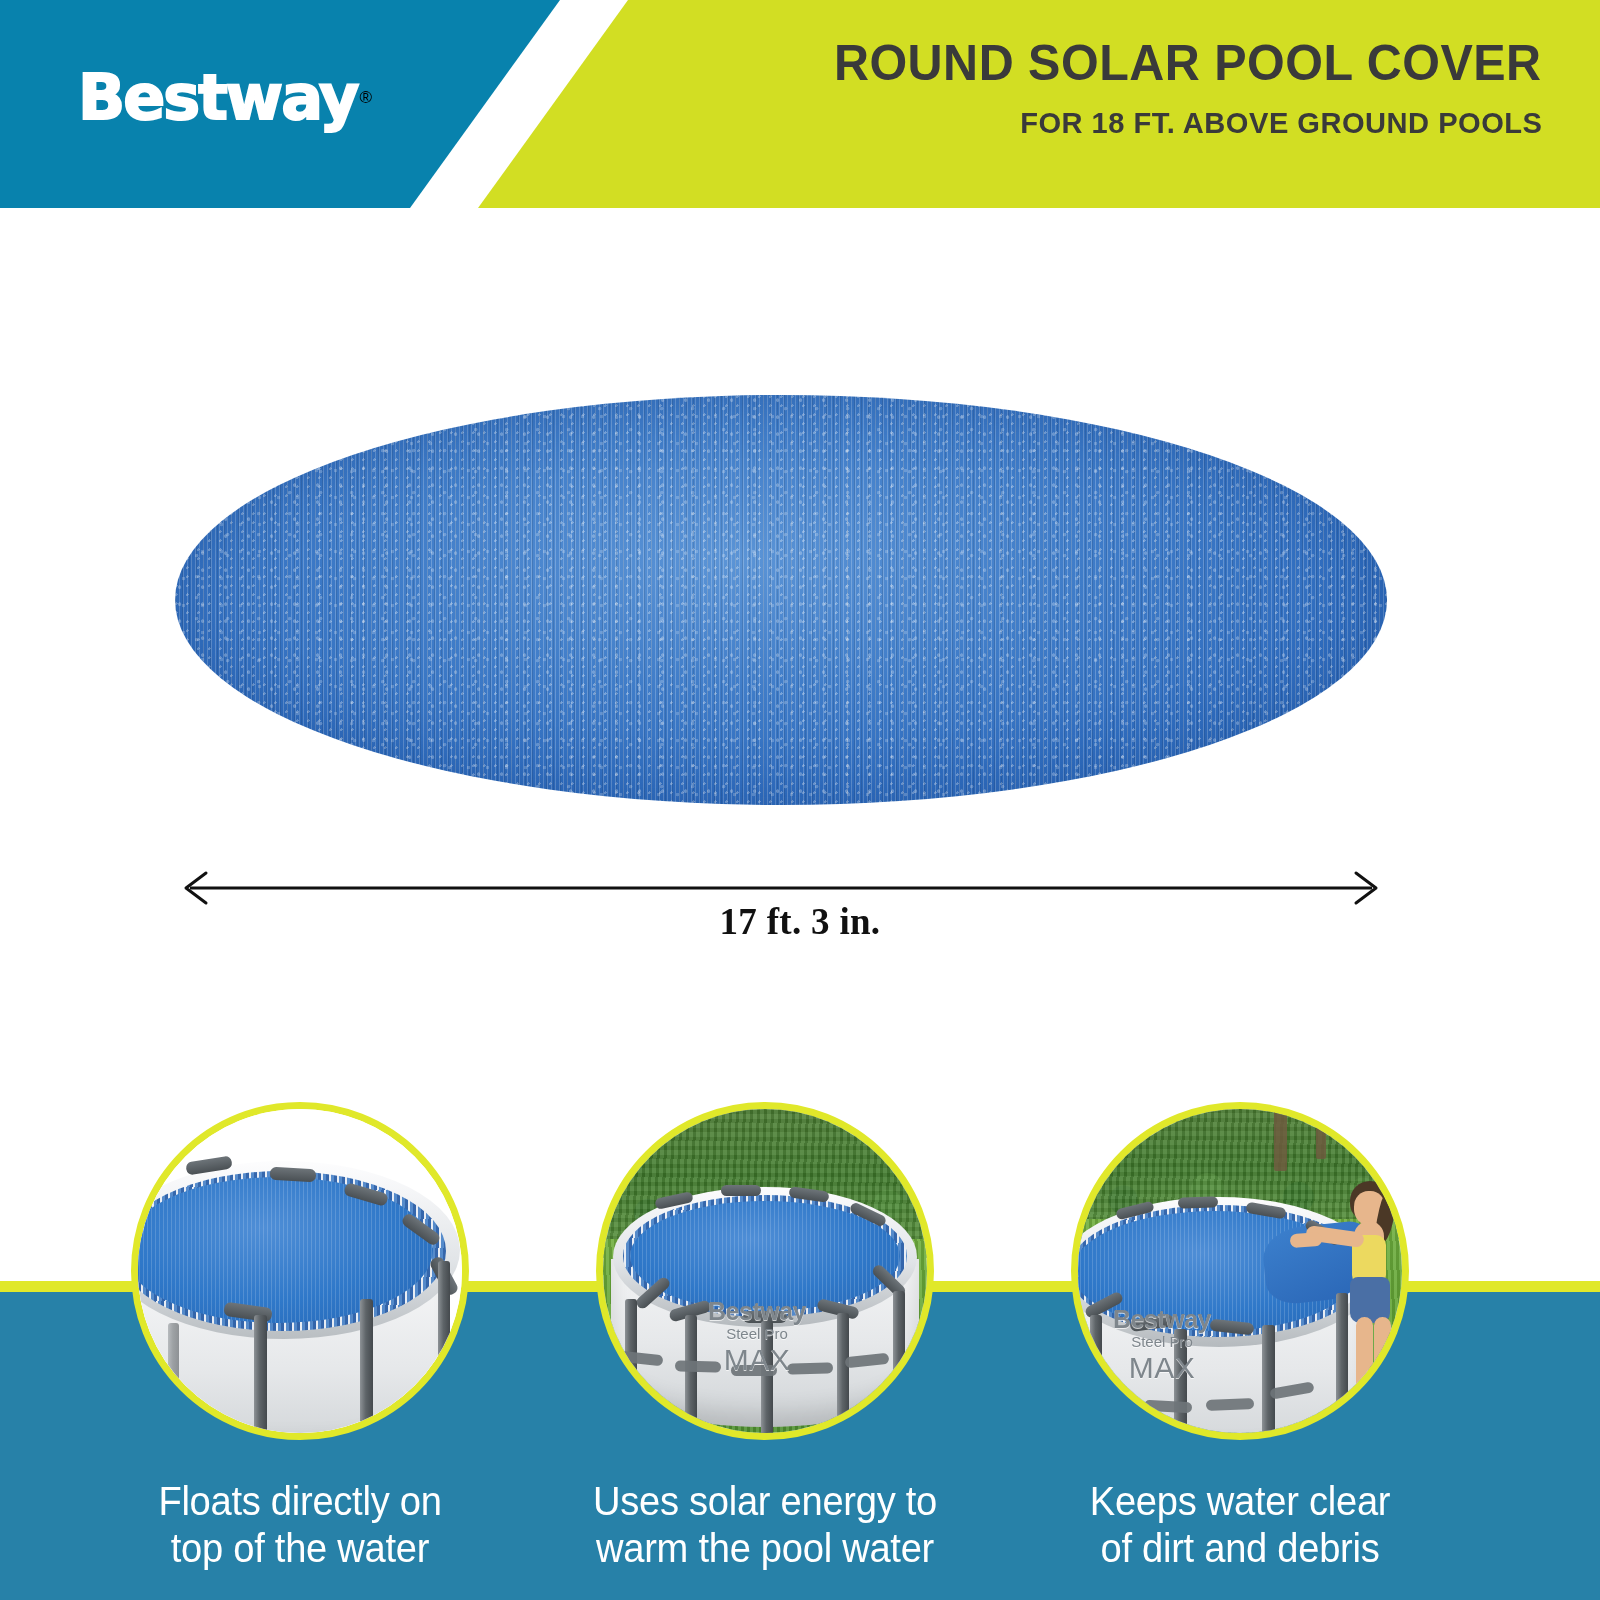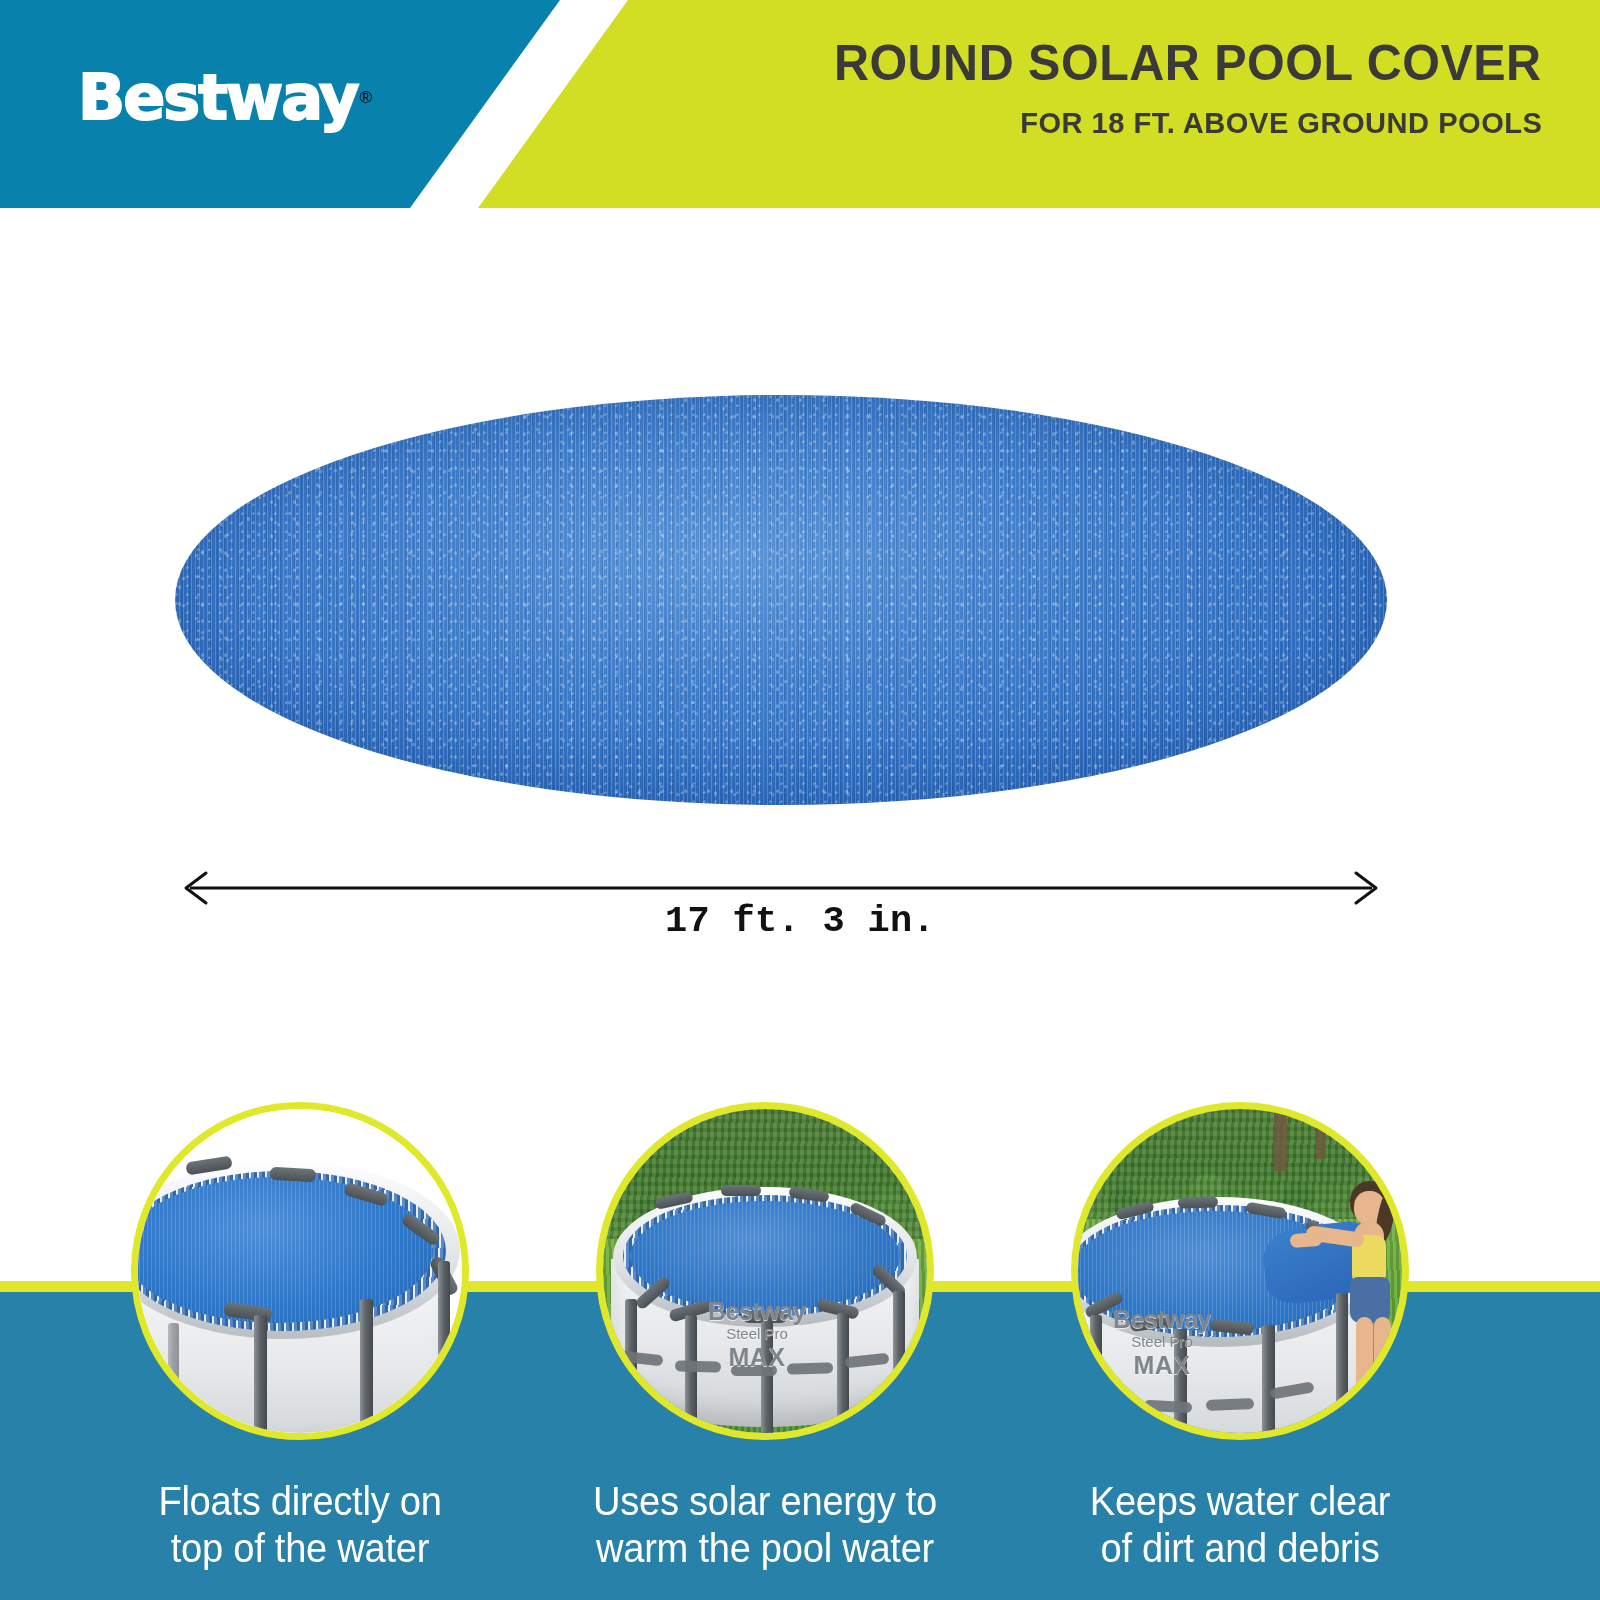--- a/index.html
+++ b/index.html
@@ -104,21 +104,21 @@
     background-size:23px 17px, 31px 21px, 19px 27px;
     mix-blend-mode:screen;
     opacity:.75;
   }
 
   
   .dim{position:absolute;left:0;top:0;width:1600px;height:1600px;pointer-events:none;}
   .dim-label{
     position:absolute;left:0;top:900px;width:1600px;
     text-align:center;
-    font-family:Liberation Mono, monospace;
+    font-family:Liberation Serif, serif;
     font-weight:bold;
     font-size:37px;
     color:#111;
     letter-spacing:0.3px;
   }
 
   
   .yellow-rule{
     position:absolute;left:0;top:1281px;width:1600px;height:11px;
     background:#e0e82a;
@@ -205,21 +205,21 @@
   .brand-lbl{
     position:absolute;
     color:#7e868c;
     text-align:center;
     font-family:"Liberation Sans", sans-serif;
     line-height:1.12;
     text-shadow:0 1px 0 rgba(255,255,255,.7);
   }
   .brand-lbl .b1{font-weight:bold;font-size:25px;display:block;letter-spacing:-.5px;}
   .brand-lbl .b2{font-size:15px;display:block;margin-top:1px;}
-  .brand-lbl .b3{font-weight:bold;font-size:25px;display:block;letter-spacing:.5px;}
+  .brand-lbl .b3{font-weight:normal;font-size:30px;display:block;letter-spacing:.5px;}
 
   
   .person{position:absolute;}
   .skin{background:#e7b68c;position:absolute;}
   .hair{position:absolute;background:#4b3826;}
   .top-yellow{position:absolute;background:#ecd95f;}
   .shorts{position:absolute;background:#4a6fa5;}
 
   
   .cap{

